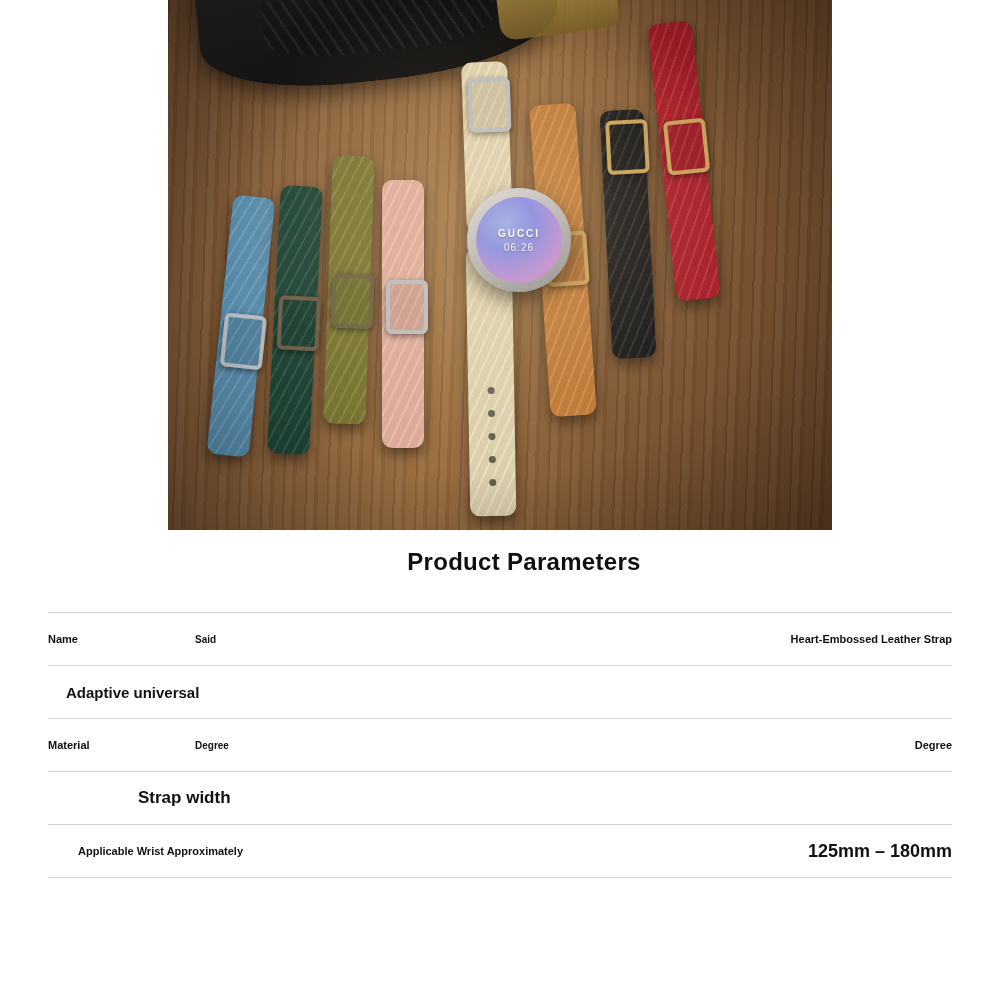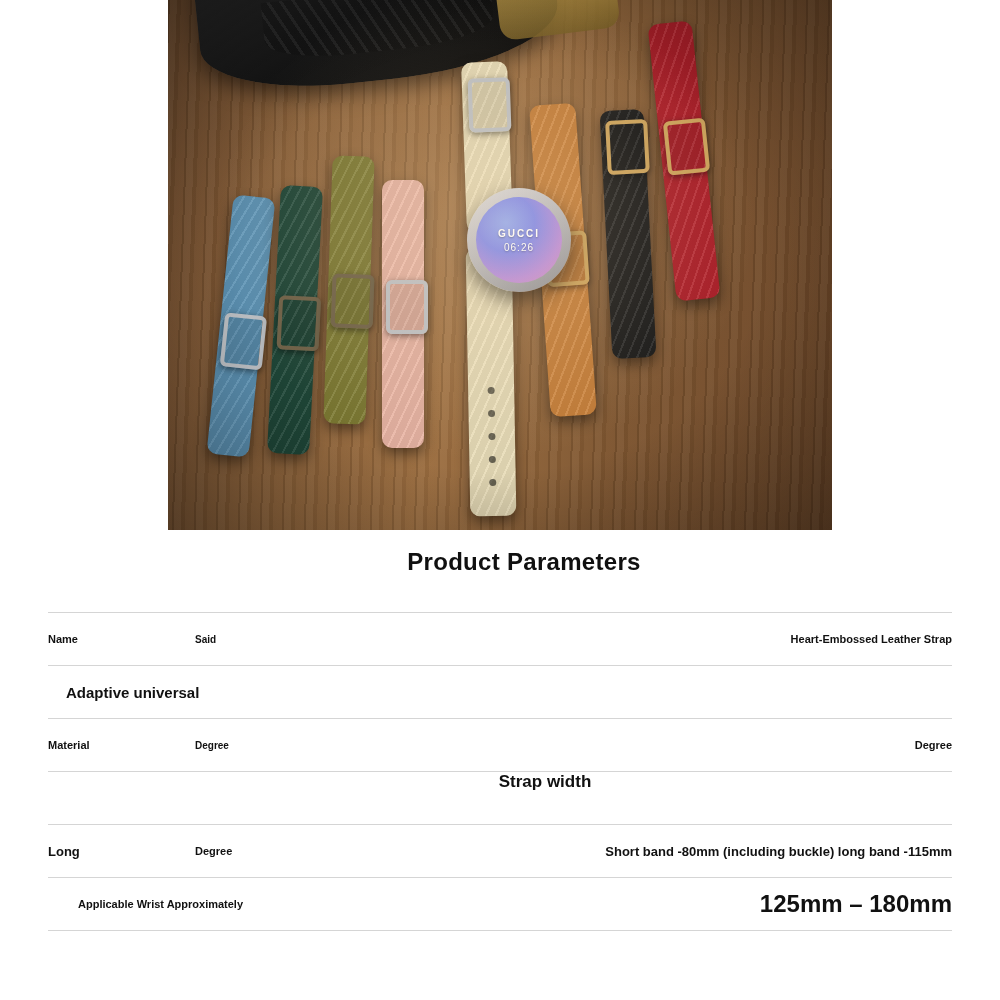--- a/index.html
+++ b/index.html
@@ -209,26 +209,26 @@
   .r-sm .spec-sub { font-size: 11px; }
   .r-sm .spec-value { font-size: 13px; }
 
   .r-md .spec-label { font-size: 15px; }
   .r-md .spec-value { font-size: 15px; }
 
   .r-lg .spec-label { font-size: 17px; }
   .r-lg .spec-value { font-size: 17px; }
 
   .r-xl .spec-label { font-size: 19px; }
-  .r-xl .spec-value { font-size: 24px; }
+  .r-xl .spec-value { font-size: 18px; }
 
   .sub-slot { position: absolute; left: 147px; }
   .indent-1 { padding-left: 18px; }
   .indent-2 { padding-left: 30px; }
-  .indent-3 { padding-left: 90px; flex-direction: column; }
+  .indent-3 { padding-left: 90px; }
 </style>
 </head>
 <body>
 
 <div class="photo-wrap">
   <div class="photo"></div>
 
   <div class="top-object"></div>
   <div class="top-object-edge"></div>
 
@@ -310,24 +310,19 @@
     <div class="spec-label">Material</div>
     <div class="spec-sub sub-slot">Degree</div>
     <div class="spec-value">Degree</div>
   </div>
 
 
   <div class="spec-row r-lg indent-3">
     <div class="spec-label">Strap width</div>
   </div>
 
-  <div class="spec-row r-sm">
-    <div class="spec-label">Long</div>
-    <div class="spec-sub sub-slot">Degree</div>
-    <div class="spec-value">Short band -80mm (including buckle) long band -115mm</div>
-  </div>
 
   <div class="spec-row r-xl indent-2">
     <div class="spec-label" style="font-size:11px;">Applicable Wrist Approximately</div>
     <div class="spec-value">125mm – 180mm</div>
   </div>
 
 </div>
 
 </body></html>

